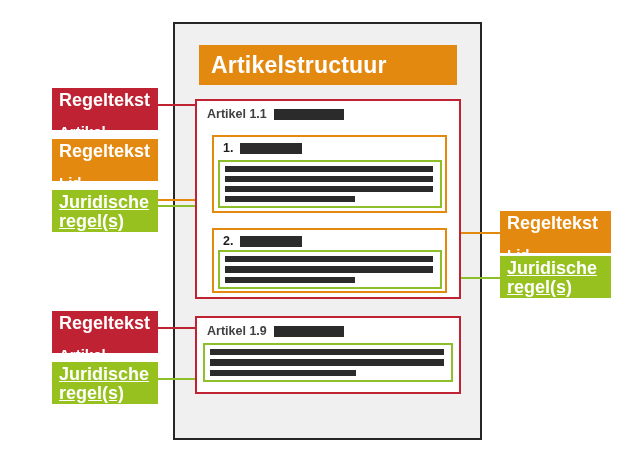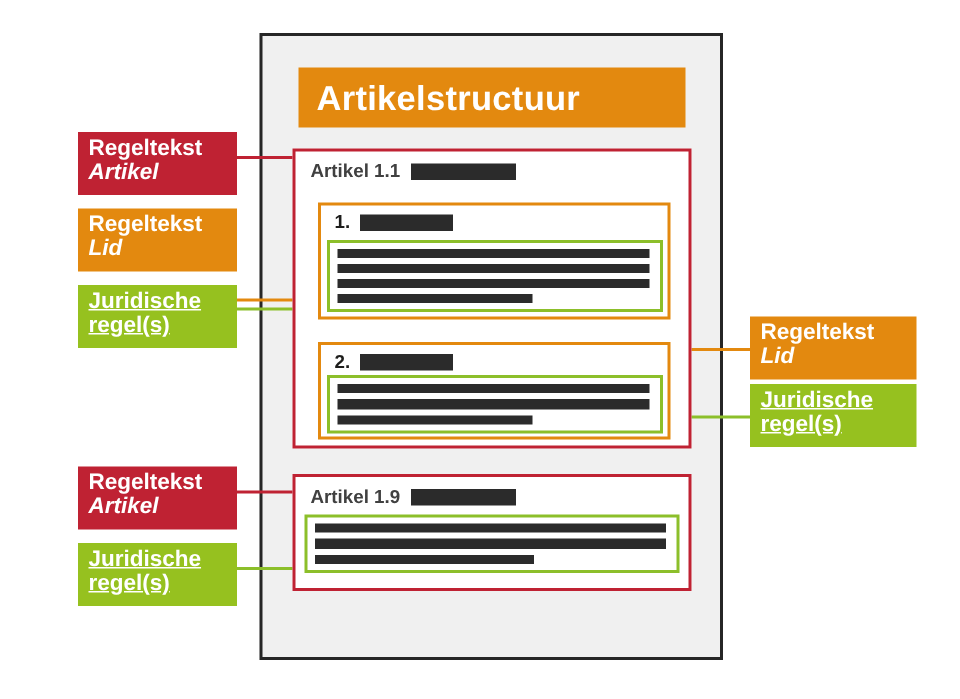--- a/index.html
+++ b/index.html
@@ -133,30 +133,30 @@
   
   .label {
     position: absolute;
     box-sizing: border-box;
     padding: 3px 0 5px 7px;
     color: #ffffff;
     line-height: 1.04;
   }
   .label .l1 {
     display: block;
-    font-size: 15px;
+    font-size: 18px;
     font-weight: bold;
     white-space: nowrap;
   }
   .label .l2 {
     display: block;
     font-size: 15px;
-    font-style: italic;
-    font-weight: bold;
-    white-space: nowrap;
+    font-weight: bold;
+    white-space: nowrap;
+    margin-top: 14px;
   }
   .label.red   { background: #bf2233; }
   .label.orange{ background: #e3890f; }
   .label.green { background: #96c11f; text-decoration: underline; }
 
   
   #lbl-left-artikel1 { left: 52px; top: 88px;  width: 106px; height: 42px; }
   #lbl-left-lid1     { left: 52px; top: 139px; width: 106px; height: 42px; }
   #lbl-left-rules1   { left: 52px; top: 190px; width: 106px; height: 42px; }
   #lbl-left-artikel2 { left: 52px; top: 311px; width: 106px; height: 42px; }

